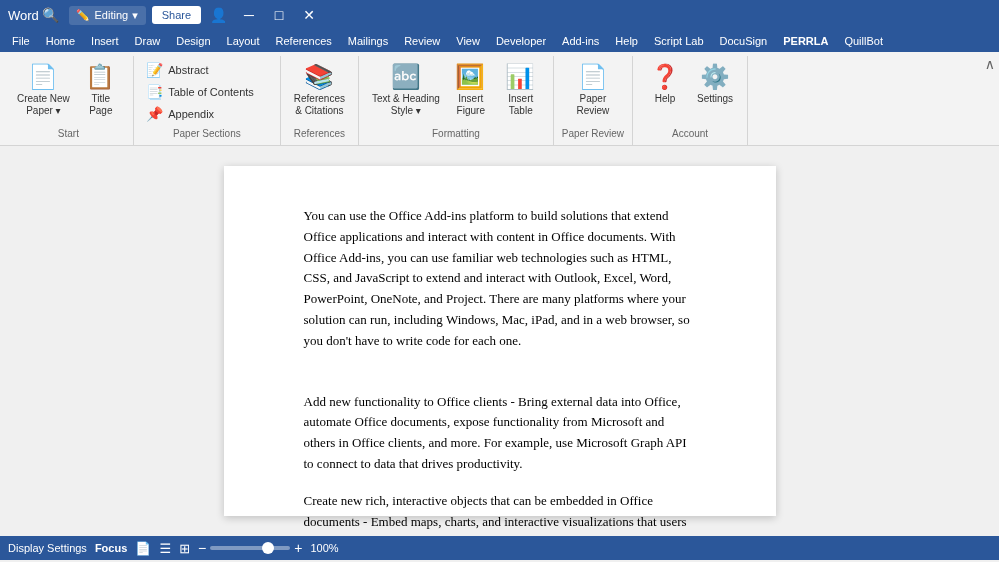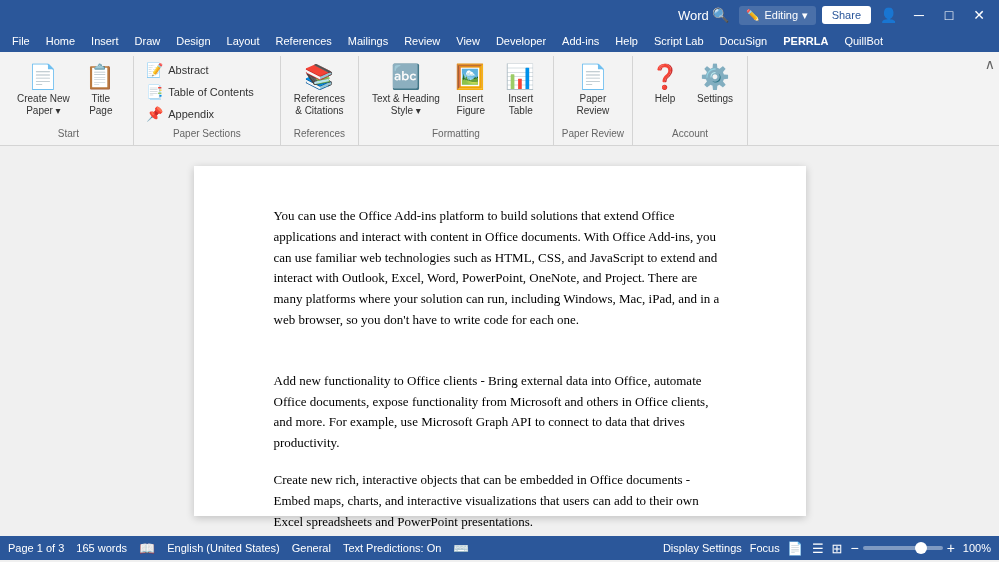--- a/index.html
+++ b/index.html
@@ -4,21 +4,21 @@
   <style>
     * { margin: 0; padding: 0; box-sizing: border-box; }
     body { font-family: 'Segoe UI', Tahoma, Geneva, Verdana, sans-serif; font-size: 12px; background: #f0f0f0; width: 999px; height: 562px; overflow: hidden; }
 
     
     .title-bar {
       background: #2b579a;
       height: 30px;
       display: flex;
       align-items: center;
-      justify-content: flex-end;
+      justify-content: flex-start;
       padding: 12px 8px;
       color: white;
     }
     .title-bar-left { display: flex; align-items: center; gap: 8px; }
     .title-bar-right { display: flex; align-items: center; gap: 6px; }
     .editing-btn {
       background: rgba(255,255,255,0.15);
       border: none;
       color: white;
       padding: 3px 8px;
@@ -149,21 +149,21 @@
       background: #f0f0f0;
       flex: 1;
       display: flex;
       justify-content: center;
       overflow-y: auto;
       padding: 20px 0;
       height: calc(562px - 30px - 22px - 96px - 24px);
     }
     .page {
       background: white;
-      width: 612px;
+      width: 552px;
       min-height: 350px;
       box-shadow: 0 2px 8px rgba(0,0,0,0.2);
       padding: 40px 80px;
     }
     .doc-text {
       font-family: 'Times New Roman', Times, serif;
       font-size: 13px;
       line-height: 1.6;
       color: #000;
       text-align: left;
@@ -337,32 +337,23 @@
         <span class="doc-para-bold">Add new functionality to Office clients</span><span> - Bring external data into Office, automate Office documents, expose functionality from Microsoft and others in Office clients, and more. For example, use Microsoft Graph API to connect to data that drives productivity.</span>
       </p>
       <p class="doc-para">
         <span class="doc-para-bold">Create new rich, interactive objects that can be embedded in Office documents</span><span> - Embed maps, charts, and interactive visualizations that users can add to their own Excel spreadsheets and PowerPoint presentations.</span>
       </p>
     </div>
   </div>
 </div>
 
 <div class="status-bar">
-  <div class="status-left">
-    <span>Page 1 of 3</span>
-    <span>165 words</span>
-    <span class="status-icon">📖</span>
-    <span>English (United States)</span>
-    <span>General</span>
-    <span>Text Predictions: On</span>
-    <span class="status-icon">⌨️</span>
-  </div>
   <div class="status-right">
     <span style="cursor:pointer;">Display Settings</span>
-    <span style="cursor:pointer;">Focus</span>
+    <span style="cursor:pointer;font-weight:bold;">Focus</span>
     <span class="status-icon">📄</span>
     <span class="status-icon">☰</span>
     <span class="status-icon">⊞</span>
     <div class="zoom-slider">
       <span style="cursor:pointer;font-size:14px;">−</span>
       <div class="zoom-track">
         <div class="zoom-thumb"></div>
       </div>
       <span style="cursor:pointer;font-size:14px;">+</span>
     </div>

